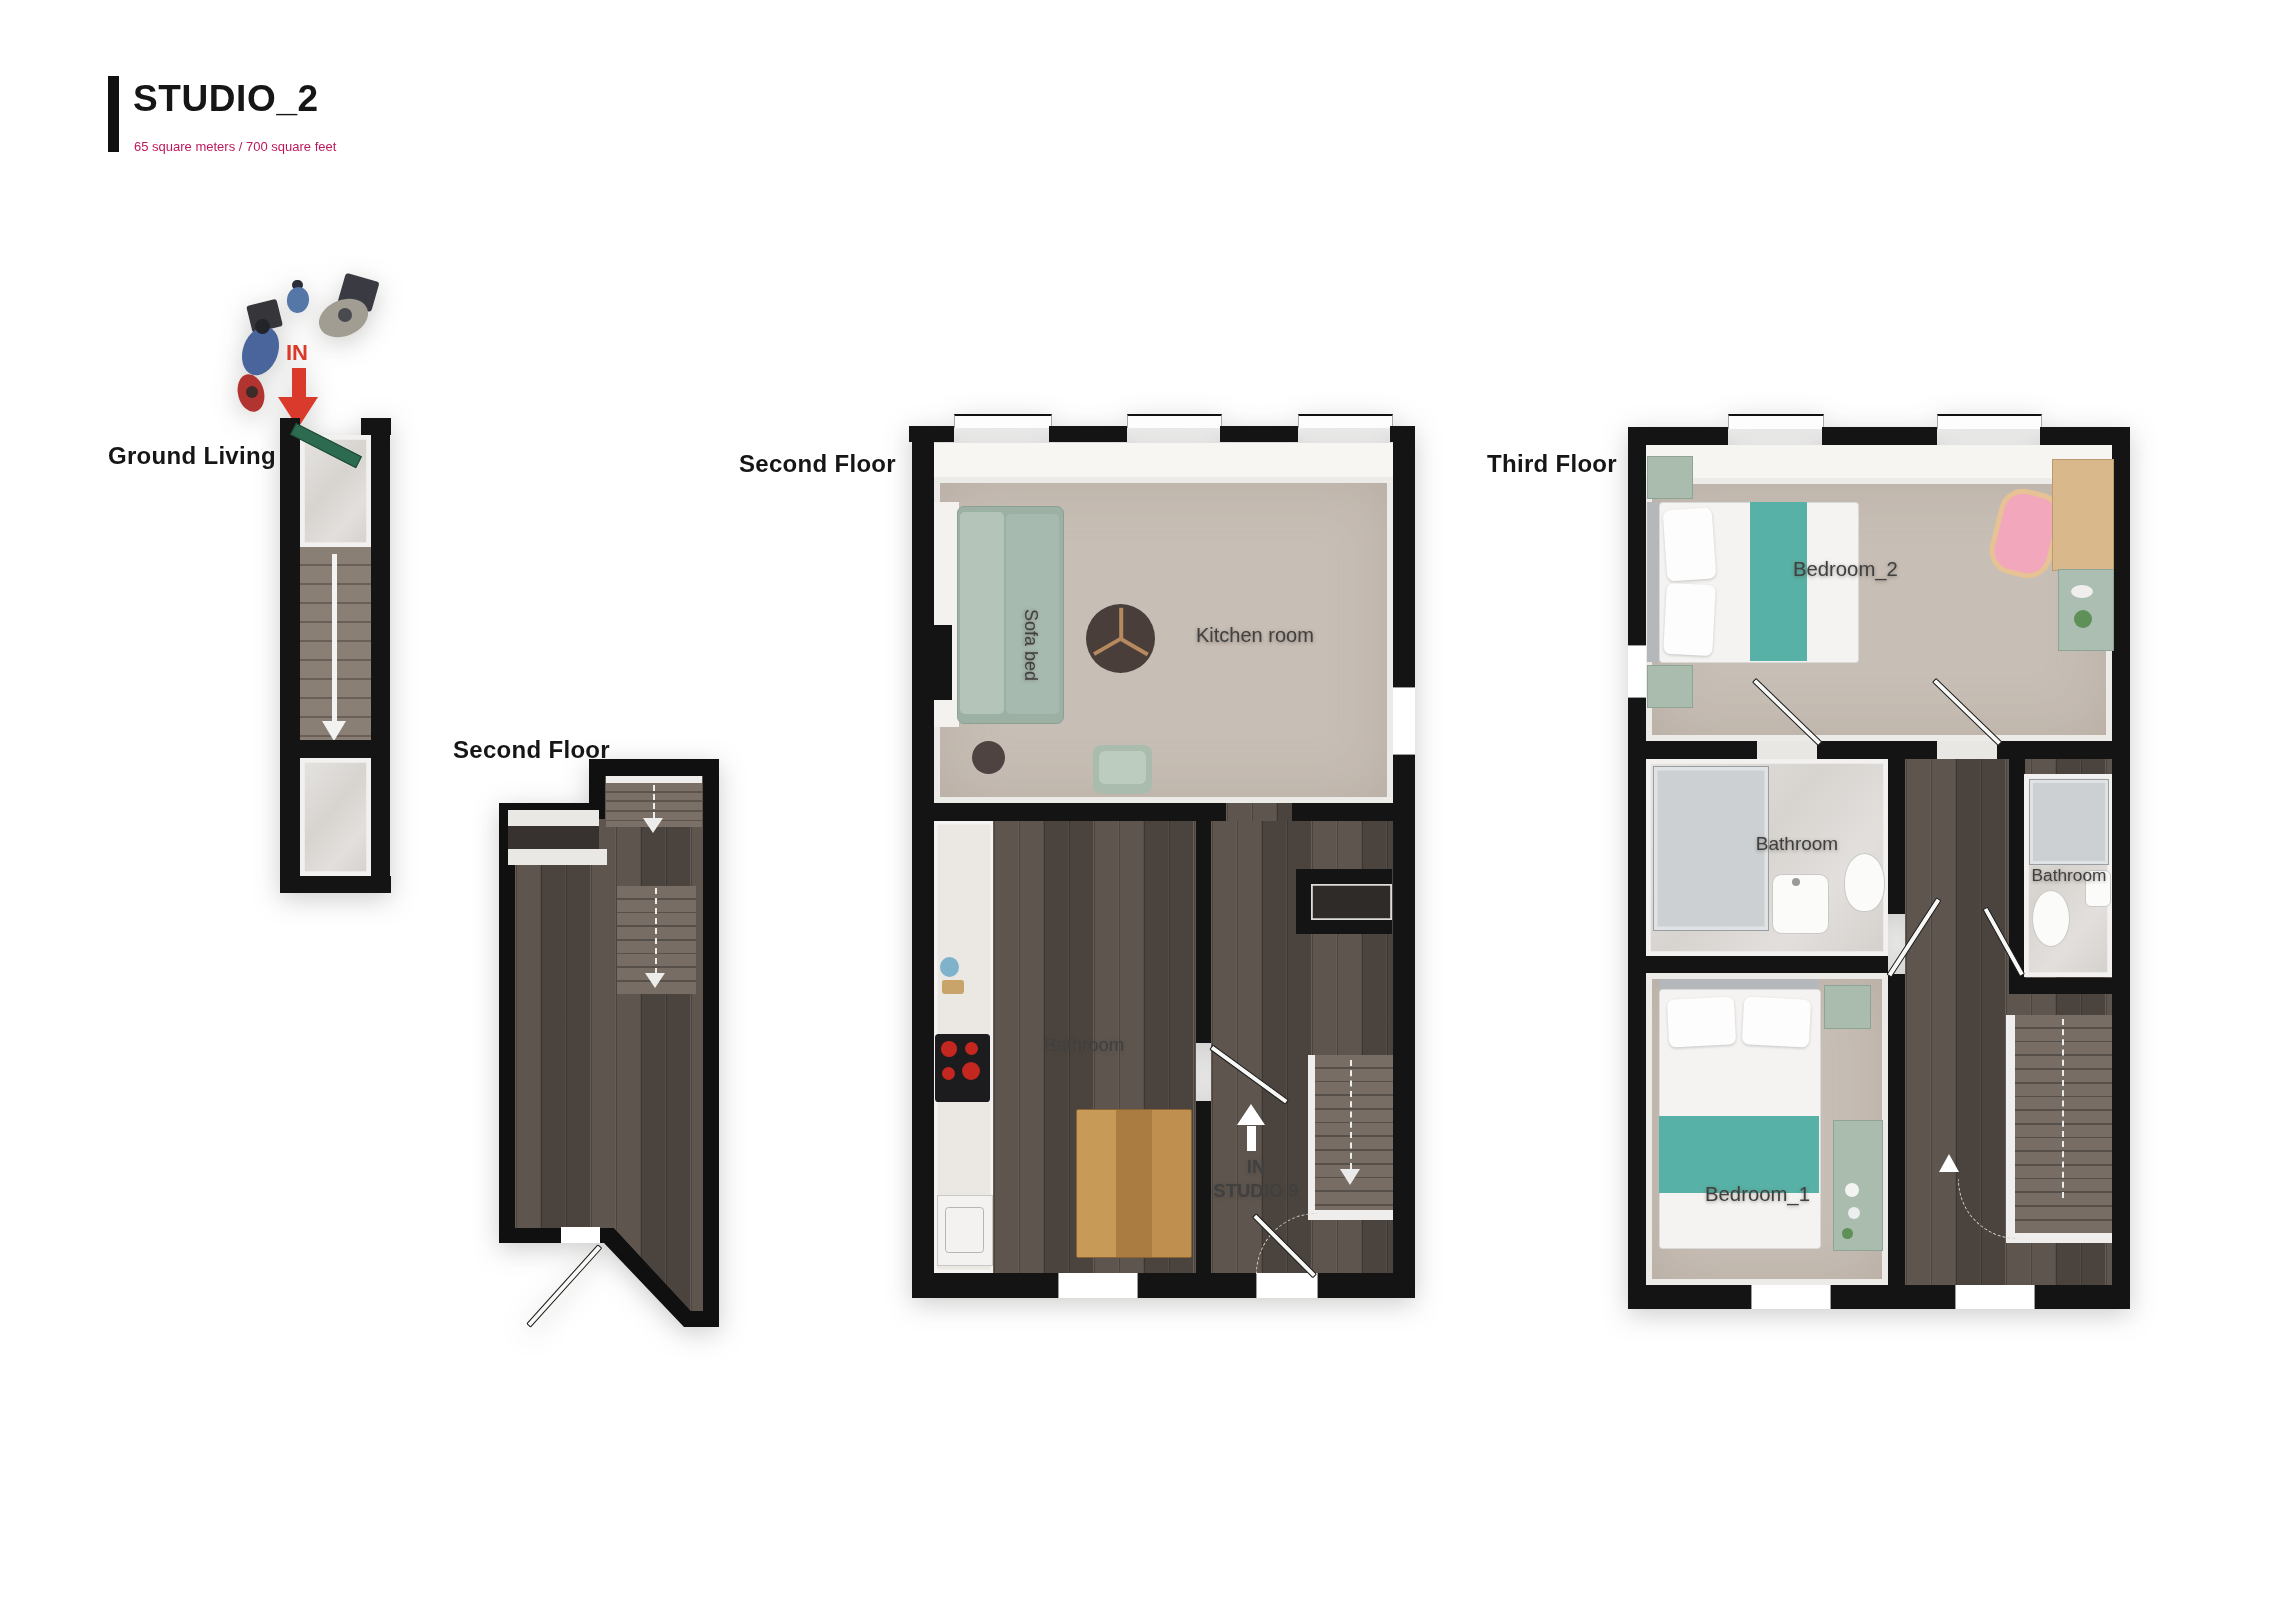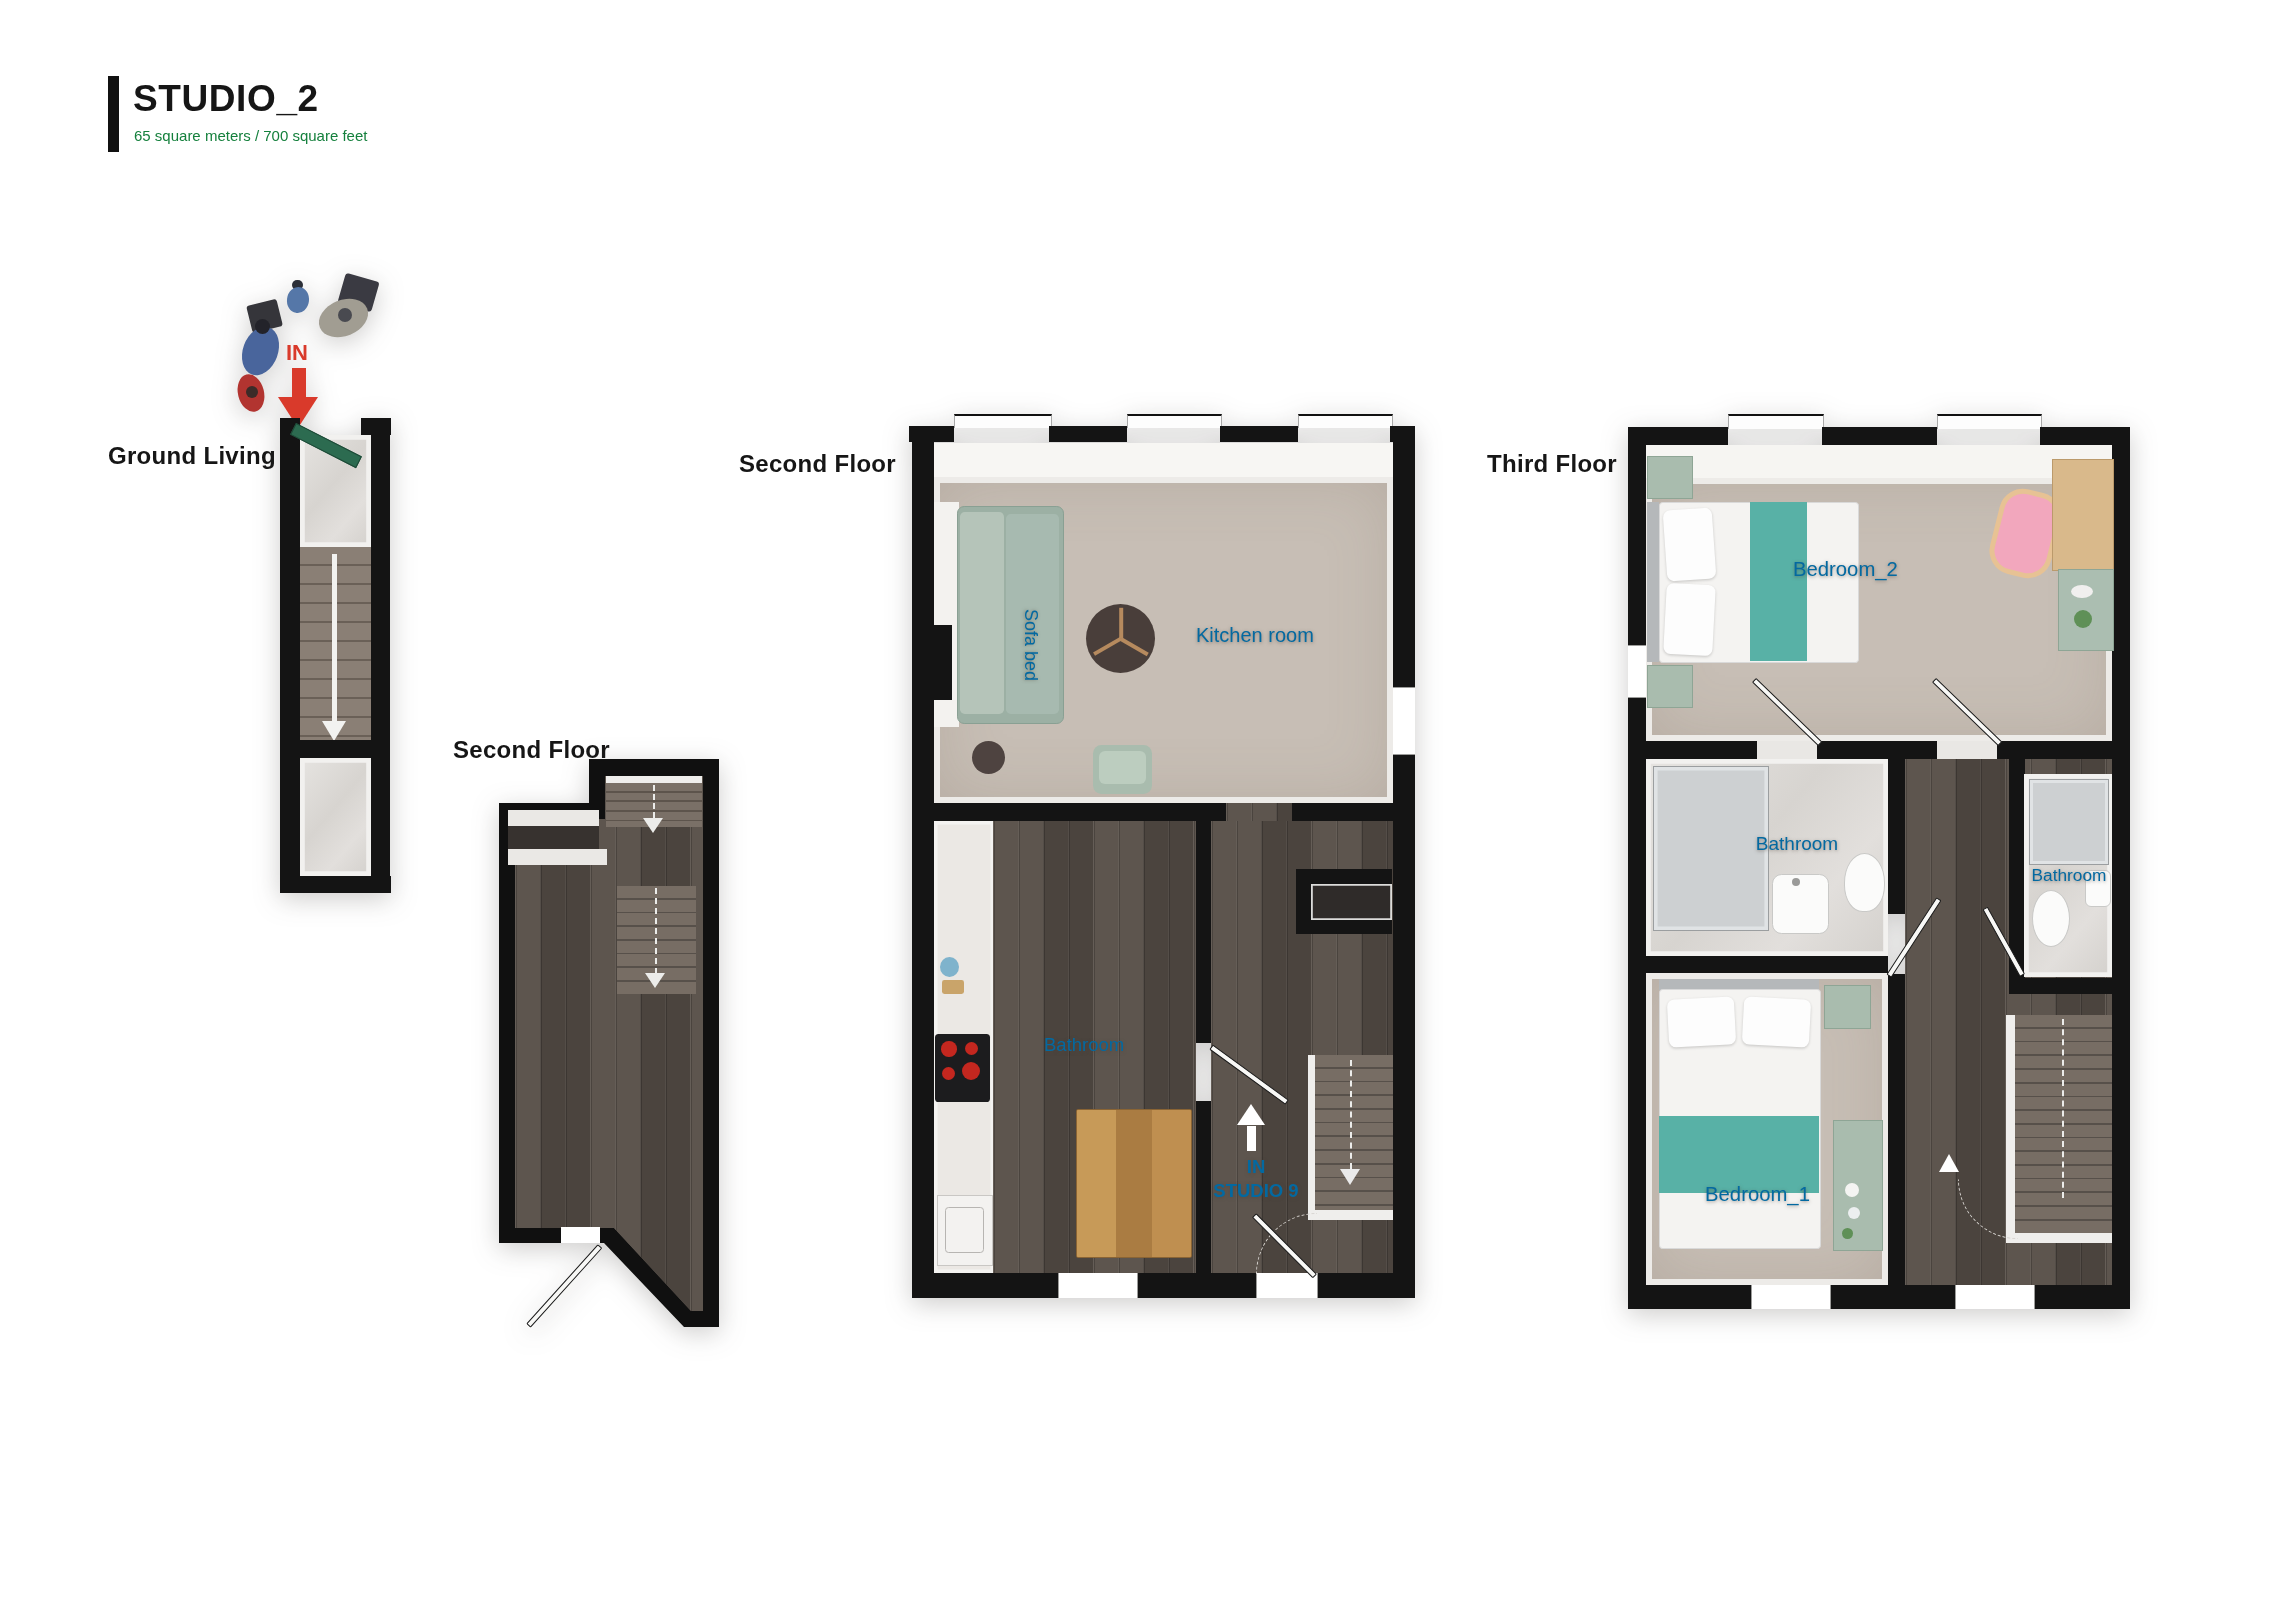--- a/index.html
+++ b/index.html
@@ -2,21 +2,21 @@
 <html style="font-size:9.6px"><head>
 <meta charset="utf-8">
 <style>
   html,body{margin:0;padding:0;background:#fff;}
   #canvas{position:relative;width:2295px;height:1621px;background:#fff;overflow:hidden;
           font-family:"Liberation Sans",sans-serif;}
   .abs{position:absolute;}
   .grp{position:absolute;filter:drop-shadow(0 6px 13px rgba(60,55,50,.25));}
   .w{background:#141414;}
   .floor-label{position:absolute;font-weight:bold;font-size:24px;color:#161616;letter-spacing:0.3px;white-space:nowrap;}
-  .room-label{position:absolute;color:#0369a1;font-size:19px;white-space:nowrap;text-shadow:0 0.6px 3.6px rgba(80,70,60,.55);}
+  .room-label{position:absolute;color:#404040;font-size:19px;white-space:nowrap;text-shadow:0 0.6px 3.6px rgba(80,70,60,.55);}
   .carpet{background:#c7beb5;box-shadow:inset 0 0 0 6px #edebe8, inset 0 0 66px rgba(115,98,84,.20);}
   .marble{background:linear-gradient(130deg,#e6e4e1,#d7d4d0 45%,#e2dfdc 72%,#d3d0cc);box-shadow:inset 0 0 0 4.8px #f2f1ef;}
   .wood{background-color:#57504a;background-image:
         repeating-linear-gradient(90deg, rgba(255,255,255,.05) 0 1.2px, rgba(0,0,0,.20) 1.2px 2.4px, transparent 2.4px 25px),
         repeating-linear-gradient(90deg,#5d554e 0 50px,#4b443e 50px 100px);}
   .steps-g{background:repeating-linear-gradient(180deg,#8a7f75 0 16.7px,#6a6057 16.7px 19px);}
   .steps-s{background:repeating-linear-gradient(180deg,#7a7067 0 7.8px,#5d544c 7.8px 9.6px);}
   .steps-m{background:repeating-linear-gradient(180deg,#776d64 0 12px,#57504a 12px 13.7px);}
   .dash{width:0;border-left:2.4px dashed #ececea;}
   .tri{width:0;height:0;}
@@ -26,21 +26,21 @@
   .arc{border:1.8px dashed #d6d3cf;border-radius:50%;}
   .vtext{writing-mode:vertical-rl;}
 </style>
 </head>
 <body>
 
 <div id="canvas">
 
   <div class="abs" style="left:108px;top:76px;width:10.8px;height:76px;background:#111;"></div>
   <div class="abs" style="left:133px;top:78px;font-size:37px;font-weight:bold;color:#161616;letter-spacing:0.6px;">STUDIO_2</div>
-  <div class="abs" style="left:134px;top:127px;font-size:15px;color:#15803d;">65 square meters / 700 square feet</div>
+  <div class="abs" style="left:134px;top:139px;font-size:13px;color:#be185d;">65 square meters / 700 square feet</div>
 
   <div class="floor-label" style="left:108px;top:442px;">Ground Living</div>
   <div class="floor-label" style="left:453px;top:736px;">Second Floor</div>
   <div class="floor-label" style="left:739px;top:450px;">Second Floor</div>
   <div class="floor-label" style="left:1487px;top:450px;">Third Floor</div>
 
   <div class="grp" style="left:227px;top:263px;width:215px;height:664px;">
 
     <div class="abs" style="left:22px;top:39px;width:31px;height:27.5px;background:#35353a;border-radius:3px;transform:rotate(-14deg);"></div>
     <div class="abs" style="left:15.5px;top:63px;width:35px;height:50px;background:#49659c;border-radius:50%;transform:rotate(20deg);"></div>

